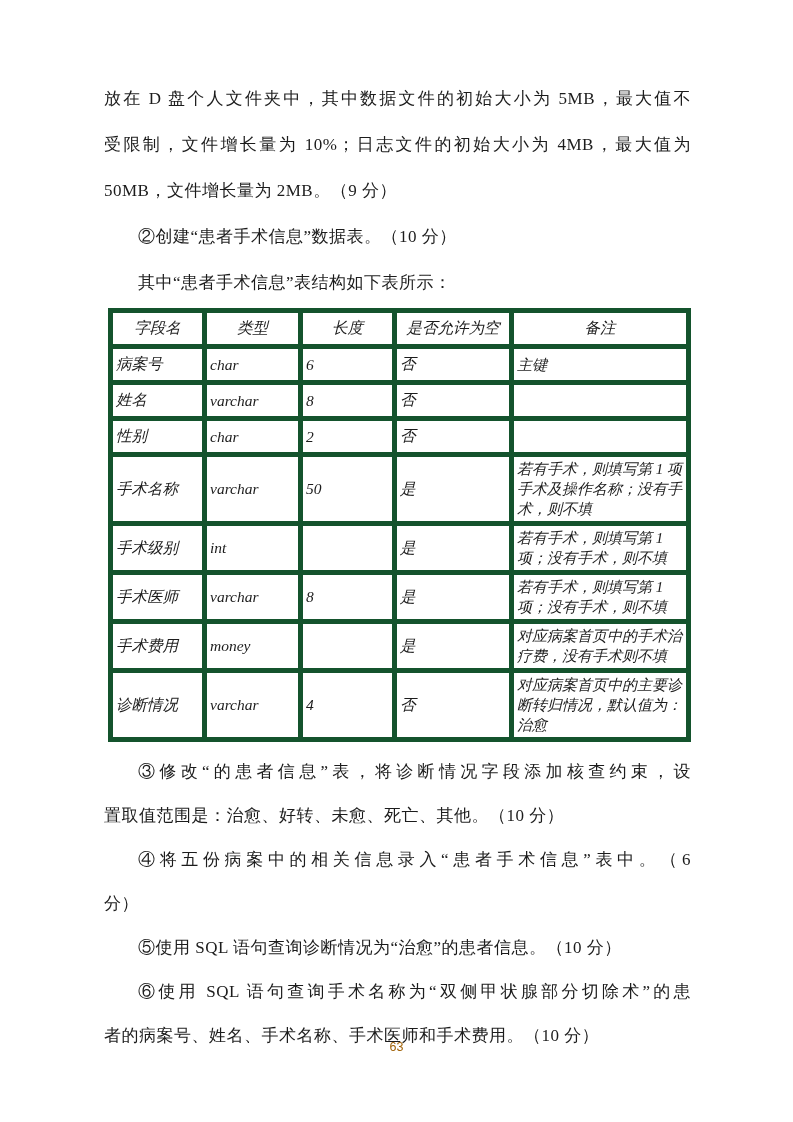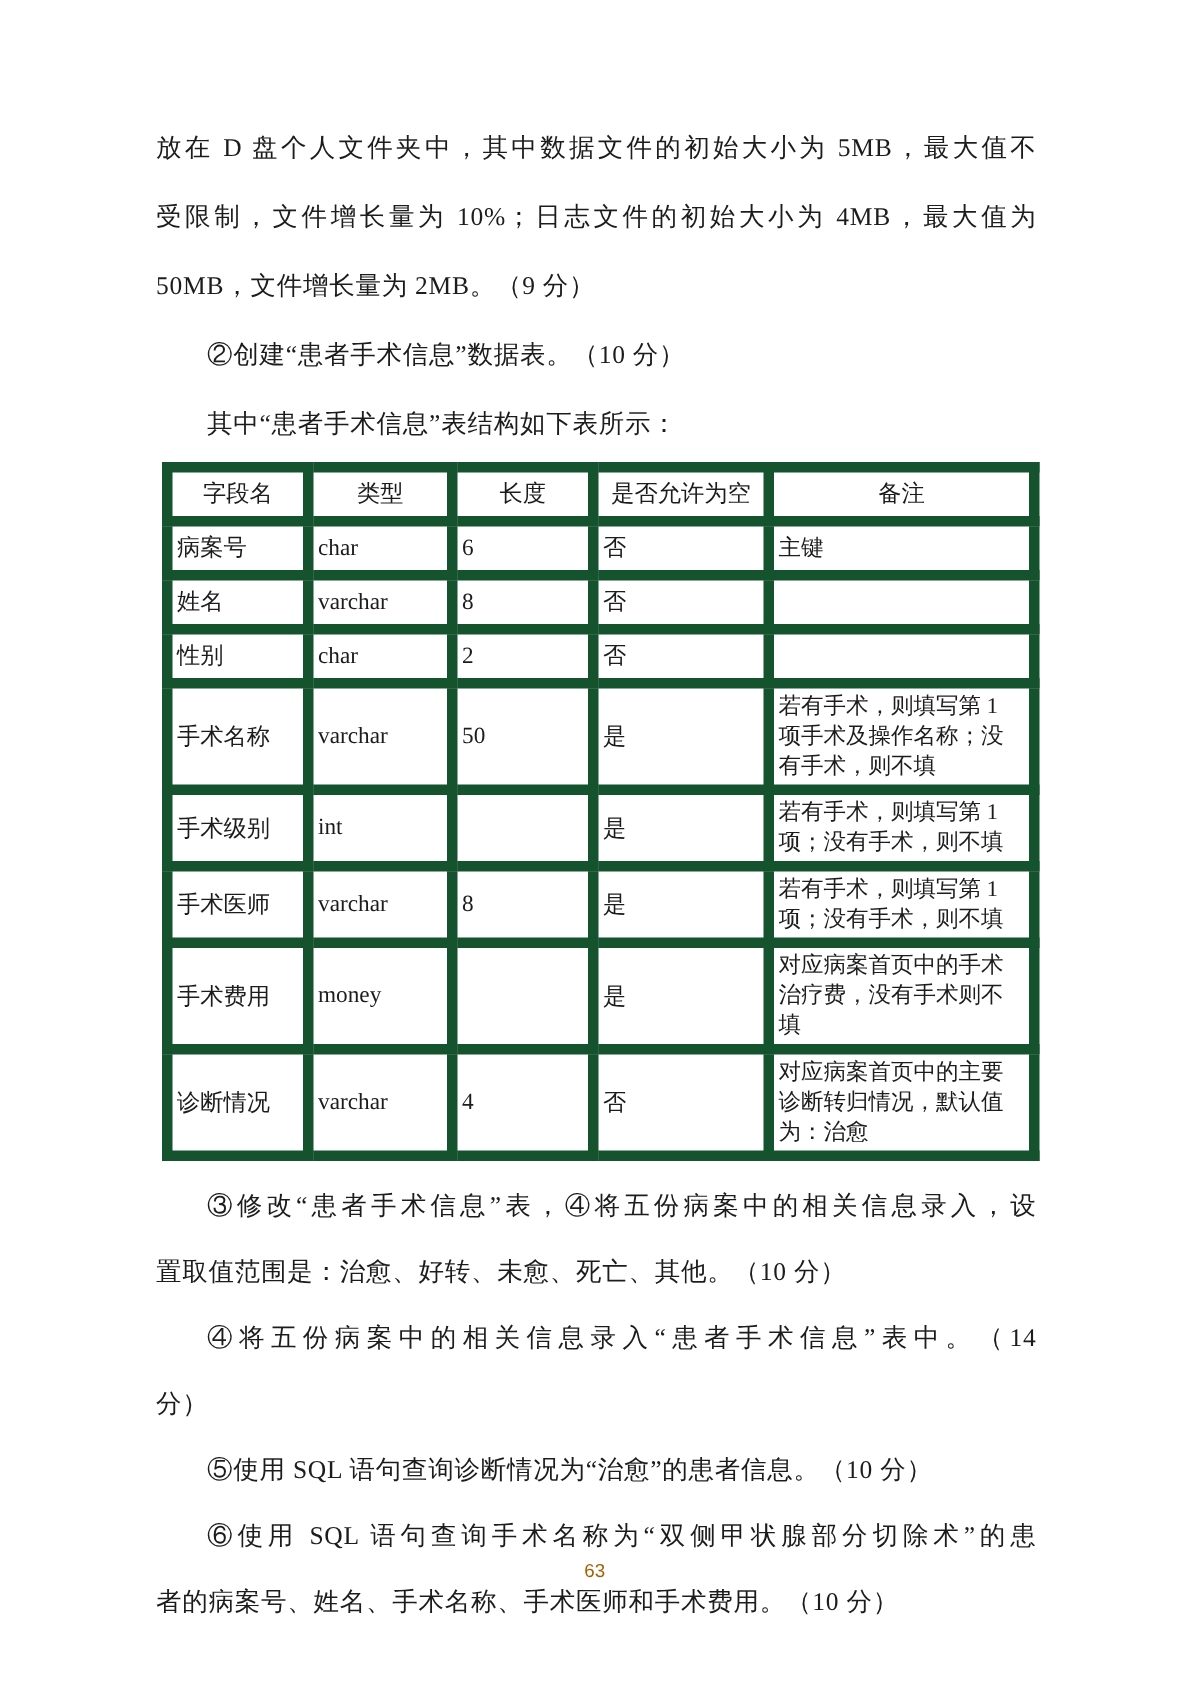--- a/index.html
+++ b/index.html
@@ -26,25 +26,26 @@
   .ln.ind  { padding-left: 34px; }
   
   table.fields {
     border-collapse: collapse;
     table-layout: fixed;
     width: 578px;
     margin: 2px 0 0 4px;
     font-size: 15.5px;
   }
   table.fields th, table.fields td {
-    border: 7px solid #14532d;
+    border: 5px solid #14532d;
     vertical-align: middle;
     padding: 2px 3px;
     font-weight: normal;
     overflow: hidden;
+    font-style: italic;
   }
   table.fields td.remark {
     font-size: 15px;
     line-height: 20px;
   }
   tr.h-head { height: 36px; }
   tr.r-s    { height: 36px; }
   tr.r-3l   { height: 62px; }
   tr.r-2l   { height: 44px; }
   .pageno {
@@ -145,26 +146,26 @@
         <td>诊断情况</td>
         <td>varchar</td>
         <td>4</td>
         <td>否</td>
         <td class="remark">对应病案首页中的主要诊断转归情况，默认值为：治愈</td>
       </tr>
     </tbody>
   </table>
 
   <div class="para-bot" style="margin-top:8px">
-    <div class="ln just ind">③修改“患者手术信息”表，④将五份病案中的相关信息录入，设</div>
+    <div class="ln just ind">③修改“的患者信息”表，将诊断情况字段添加核查约束，设</div>
     <div class="ln">置取值范围是：治愈、好转、未愈、死亡、其他。（10 分）</div>
   </div>
 
   <div class="para-bot">
-    <div class="ln just ind">④将五份病案中的相关信息录入“患者手术信息”表中。（14</div>
+    <div class="ln just ind">④将五份病案中的相关信息录入“患者手术信息”表中。（6</div>
     <div class="ln">分）</div>
   </div>
 
   <div class="para-bot">
     <div class="ln ind">⑤使用 SQL 语句查询诊断情况为“治愈”的患者信息。（10 分）</div>
   </div>
 
   <div class="para-bot">
     <div class="ln just ind">⑥使用 SQL 语句查询手术名称为“双侧甲状腺部分切除术”的患</div>
     <div class="ln">者的病案号、姓名、手术名称、手术医师和手术费用。（10 分）</div>

